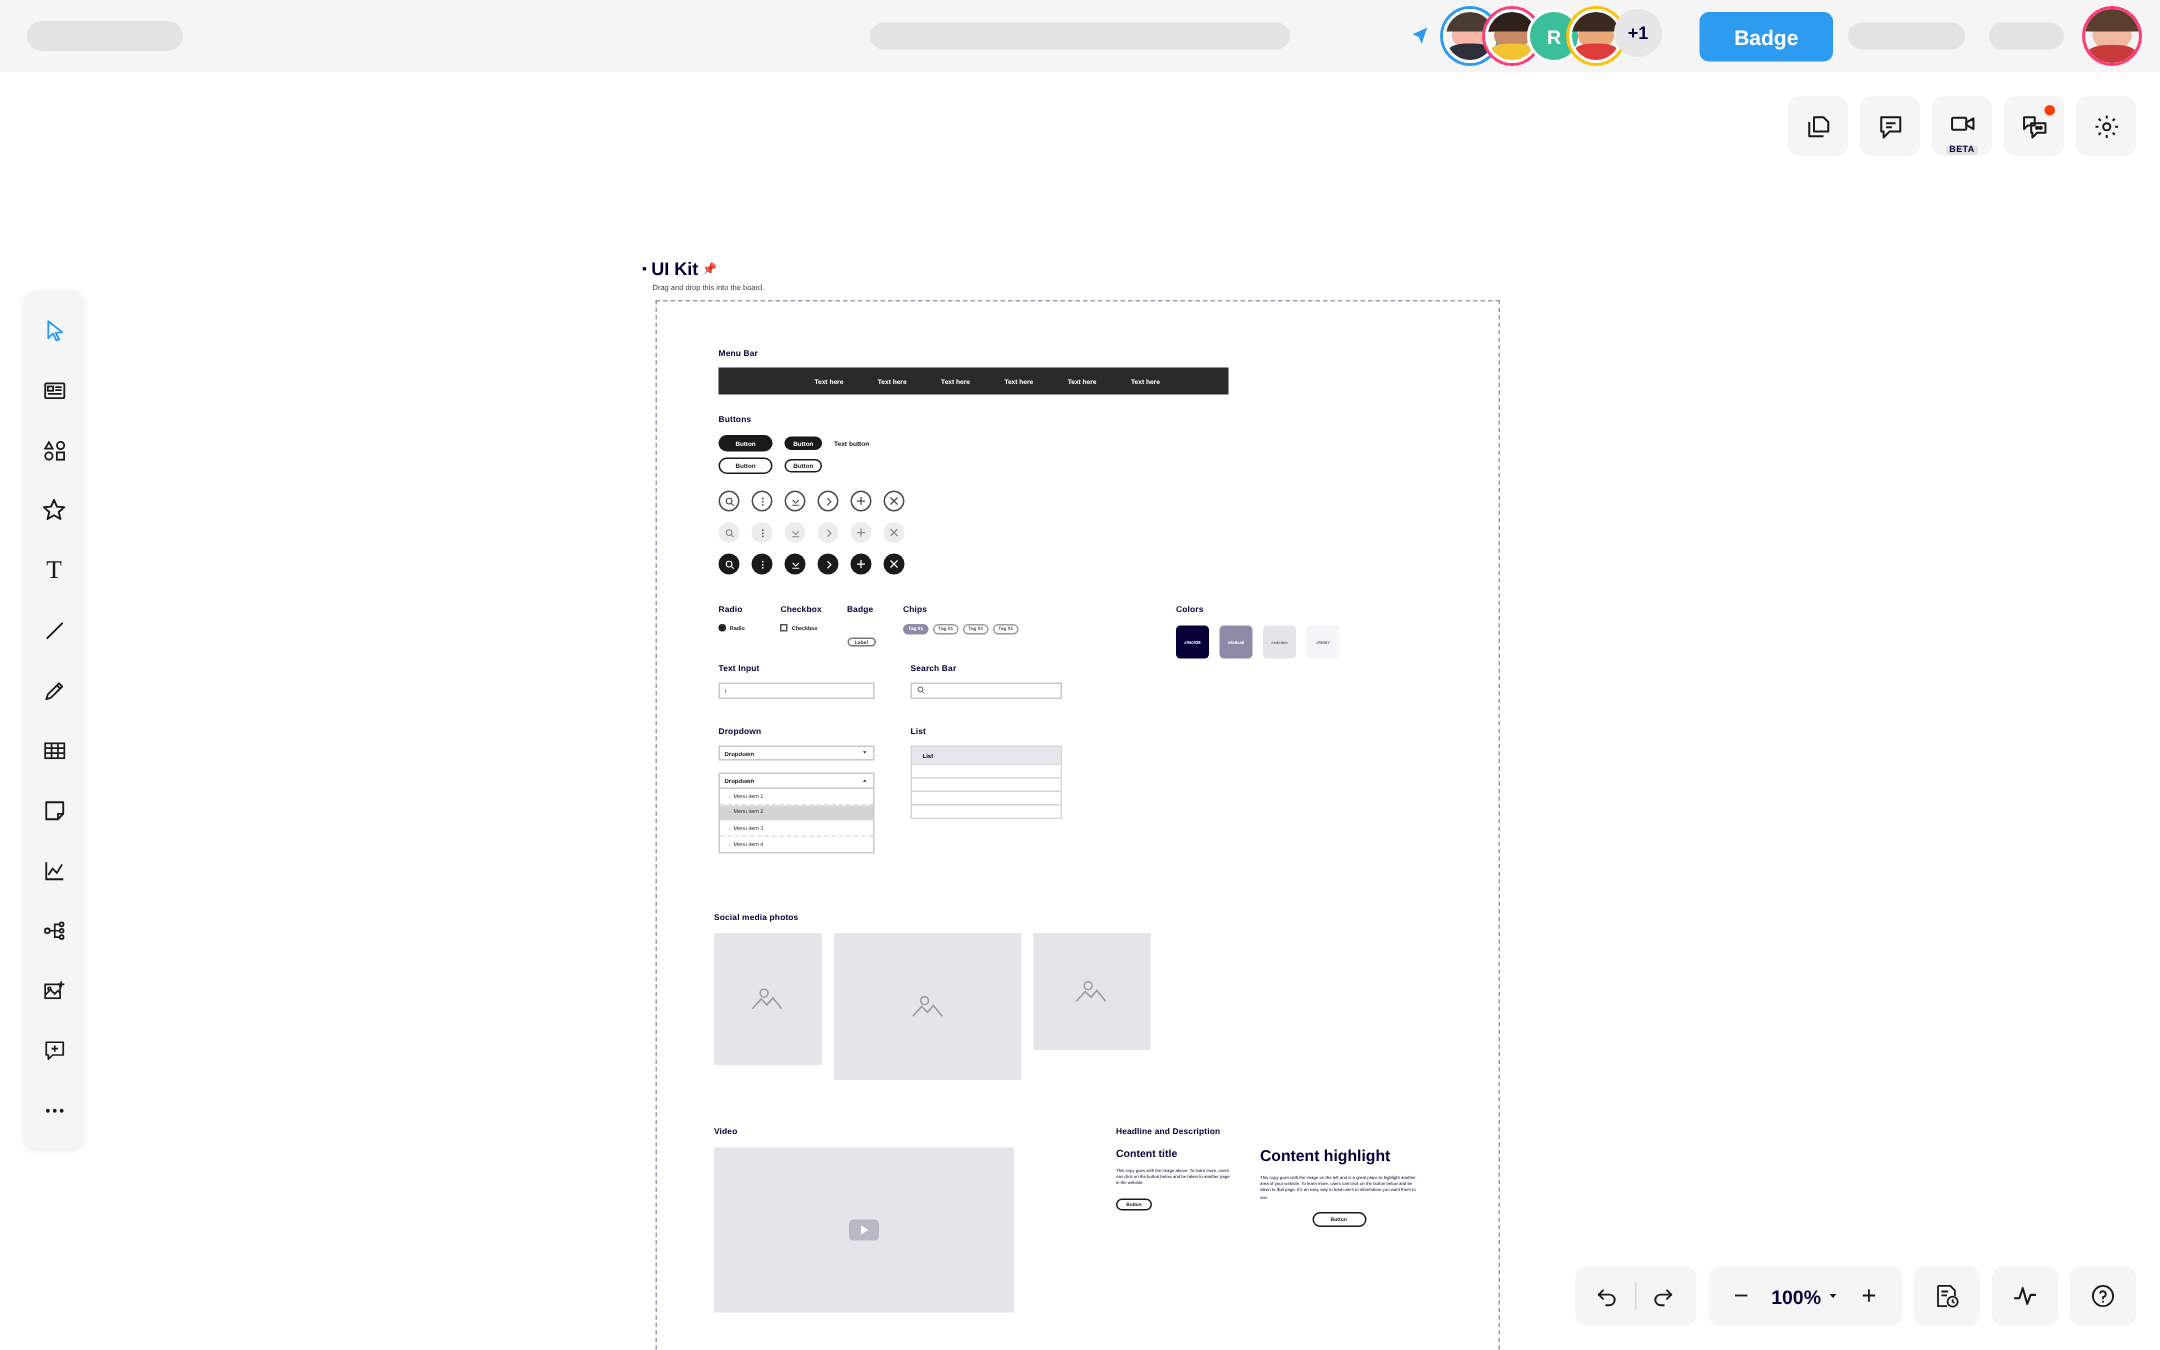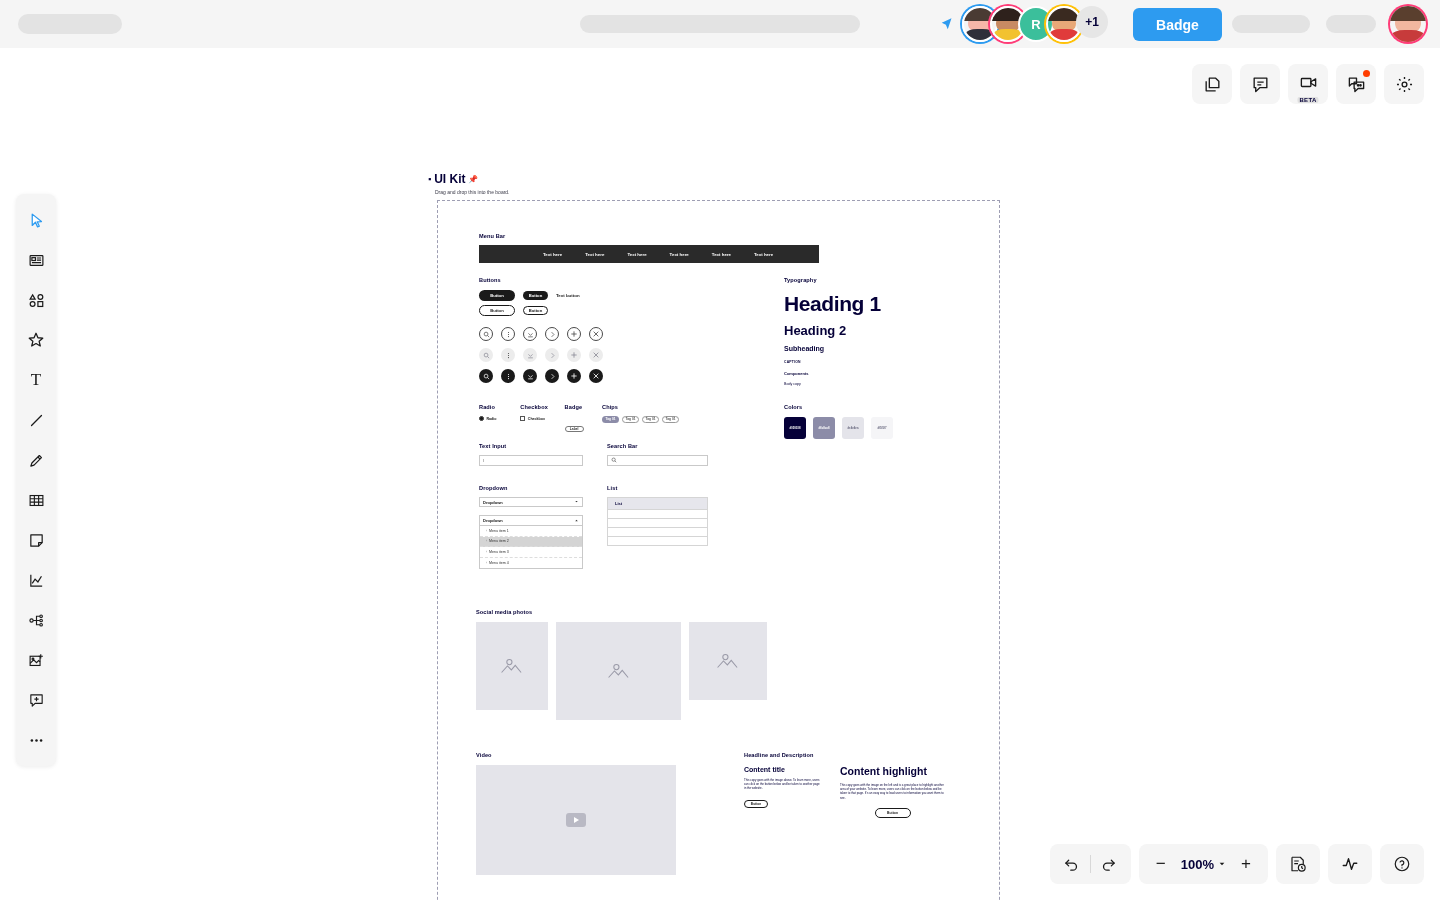--- a/index.html
+++ b/index.html
@@ -541,29 +541,20 @@
       <div class="sec-label">List</div>
       <div class="list-box" style="margin-top:6px;">
         <div class="list-head">List</div>
         <div class="list-row"></div>
         <div class="list-row"></div>
         <div class="list-row"></div>
         <div class="list-row"></div>
       </div>
     </div>
 
-    <div style="position:absolute; left:346px; top:76px; width:190px;">
-      <div class="sec-label">Typography</div>
-      <div class="t-h1" style="margin-top:9px;">Heading 1</div>
-      <div class="t-h2" style="margin-top:7px;">Heading 2</div>
-      <div class="t-sub" style="margin-top:7px;">Subheading</div>
-      <div class="t-cap" style="margin-top:8px;">CAPTION</div>
-      <div class="t-comp" style="margin-top:7px;">Components</div>
-      <div class="t-body" style="margin-top:6px;">Body copy</div>
-    </div>
 
     <div style="position:absolute; left:346px; top:203px;">
       <div class="sec-label">Colors</div>
       <div style="display:flex; gap:7px; margin-top:7px;">
         <span class="sw" style="background:#050038; color:#fff;">#050038</span>
         <span class="sw" style="background:#8c8ca8; color:#fff;">#8c8ca8</span>
         <span class="sw" style="background:#e4e4ea; color:#6b6b80;">#e4e4ea</span>
         <span class="sw" style="background:#f5f5f7; color:#6b6b80;">#f5f5f7</span>
       </div>
     </div>

